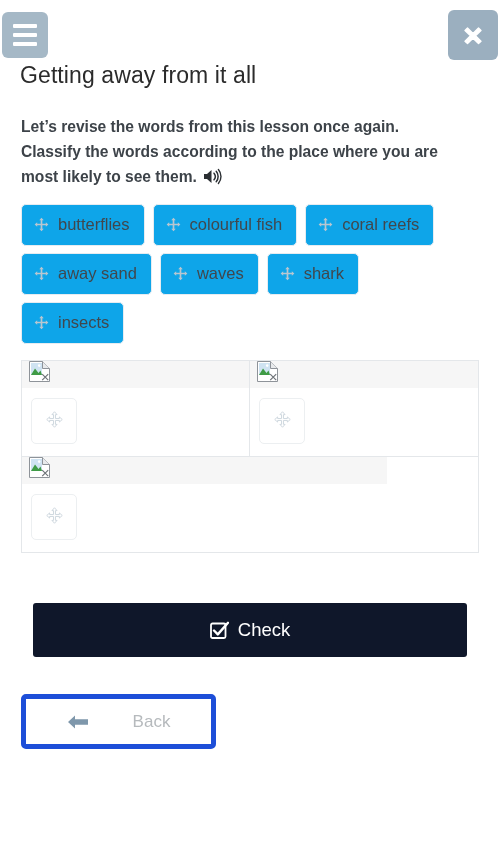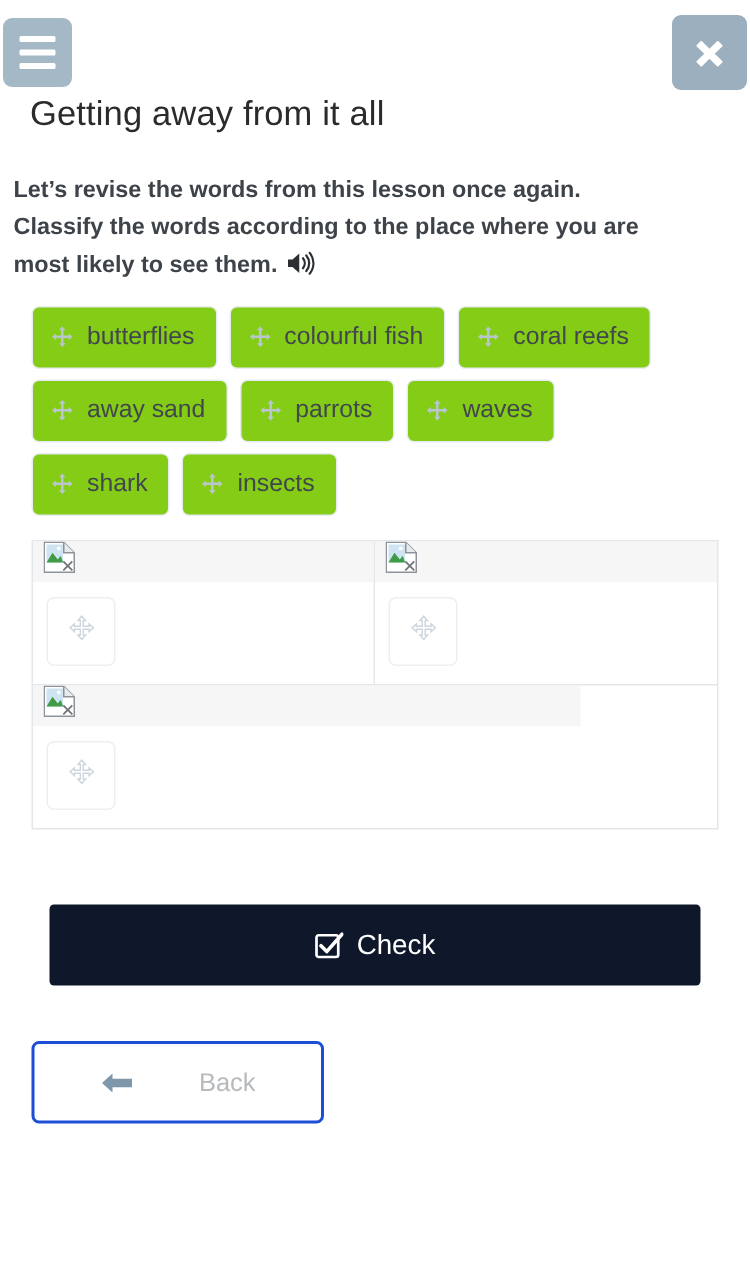--- a/index.html
+++ b/index.html
@@ -70,21 +70,21 @@
     font-size: 23px;
     font-weight: 400;
     color: #2b2b2b;
     line-height: 30px;
     letter-spacing: 0.1px;
   }
 
   
   .instruction {
     margin: 0;
-    padding: 24px 20px 0 9px;
+    padding: 24px 20px 0 21px;
     font-size: 15.6px;
     font-weight: bold;
     line-height: 25px;
     color: #3d4349;
     max-width: 470px;
   }
   .speaker-icon {
     display: inline-block;
     vertical-align: -3px;
     margin-left: 6px;
@@ -93,21 +93,21 @@
 
   
   .chips-area {
     padding: 12px 18px 0 21px;
     display: flex;
     flex-wrap: wrap;
     gap: 7px 8px;
     max-width: 480px;
   }
   .chip {
-    background: #84cc16;
+    background: #0ea5e9;
     border: 1px solid #e6ecf1;
     border-radius: 5px;
     padding: 9px 14px 10px 12px;
     display: inline-flex;
     align-items: center;
     gap: 9px;
     font-size: 16.5px;
     color: #41474d;
     cursor: move;
     white-space: nowrap;
@@ -181,21 +181,21 @@
     gap: 9px;
   }
   .check-box-icon { display: block; }
 
   
   .back-wrap { padding: 37px 0 0 21px; }
   .back-button {
     width: 195px;
     height: 55px;
     background: #ffffff;
-    border: 2px solid #1d4ed8;
+    border: 5px solid #1d4ed8;
     border-radius: 5px;
     cursor: pointer;
     display: flex;
     align-items: center;
     justify-content: center;
     gap: 44px;
     font-size: 17px;
     color: #b6babd;
     font-family: "Liberation Sans", sans-serif;
     padding: 0 18px;
@@ -258,28 +258,20 @@
 
   <div class="chip">
     <span>
         <svg class="move-icon" width="15" height="15" viewBox="0 0 16 16">
           <path d="M8 0.7 L10.4 3.4 H8.9 V7.1 H12.6 V5.6 L15.3 8 L12.6 10.4 V8.9 H8.9 V12.6 H10.4 L8 15.3 L5.6 12.6 H7.1 V8.9 H3.4 V10.4 L0.7 8 L3.4 5.6 V7.1 H7.1 V3.4 H5.6 Z" fill="#b9c6d0"></path>
         </svg>
       </span>
     <span>away sand</span>
   </div>
 
-  <div class="chip">
-    <span>
-        <svg class="move-icon" width="15" height="15" viewBox="0 0 16 16">
-          <path d="M8 0.7 L10.4 3.4 H8.9 V7.1 H12.6 V5.6 L15.3 8 L12.6 10.4 V8.9 H8.9 V12.6 H10.4 L8 15.3 L5.6 12.6 H7.1 V8.9 H3.4 V10.4 L0.7 8 L3.4 5.6 V7.1 H7.1 V3.4 H5.6 Z" fill="#b9c6d0"></path>
-        </svg>
-      </span>
-    <span>parrots</span>
-  </div>
 
 
   <div class="chip">
     <span>
         <svg class="move-icon" width="15" height="15" viewBox="0 0 16 16">
           <path d="M8 0.7 L10.4 3.4 H8.9 V7.1 H12.6 V5.6 L15.3 8 L12.6 10.4 V8.9 H8.9 V12.6 H10.4 L8 15.3 L5.6 12.6 H7.1 V8.9 H3.4 V10.4 L0.7 8 L3.4 5.6 V7.1 H7.1 V3.4 H5.6 Z" fill="#b9c6d0"></path>
         </svg>
       </span>
     <span>waves</span>
   </div>

